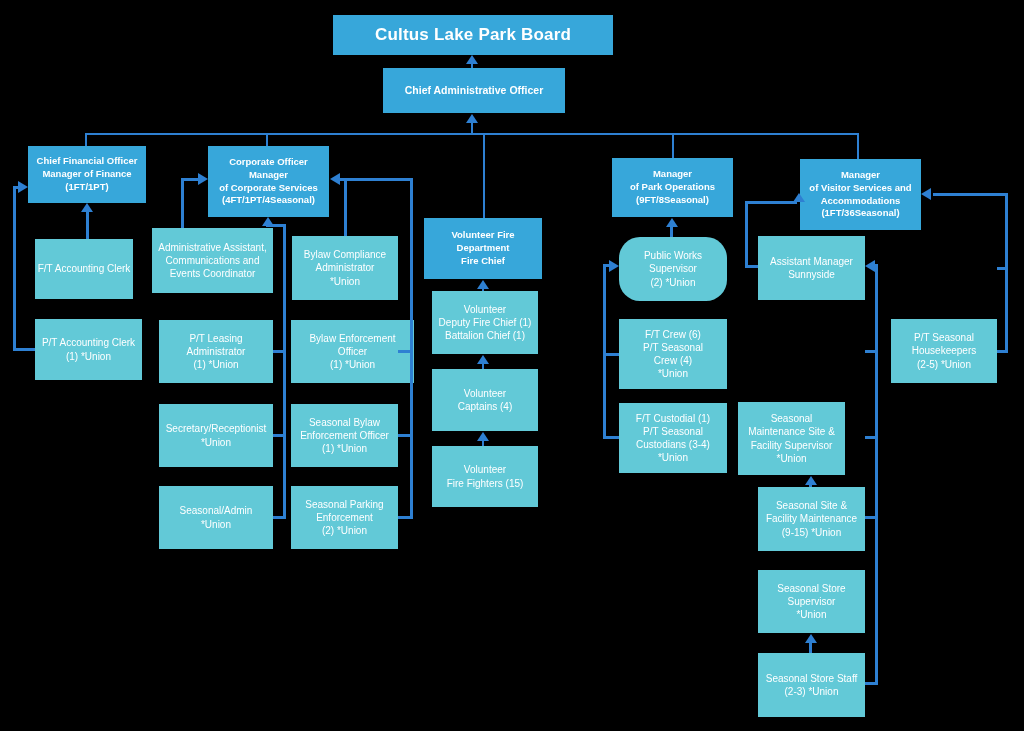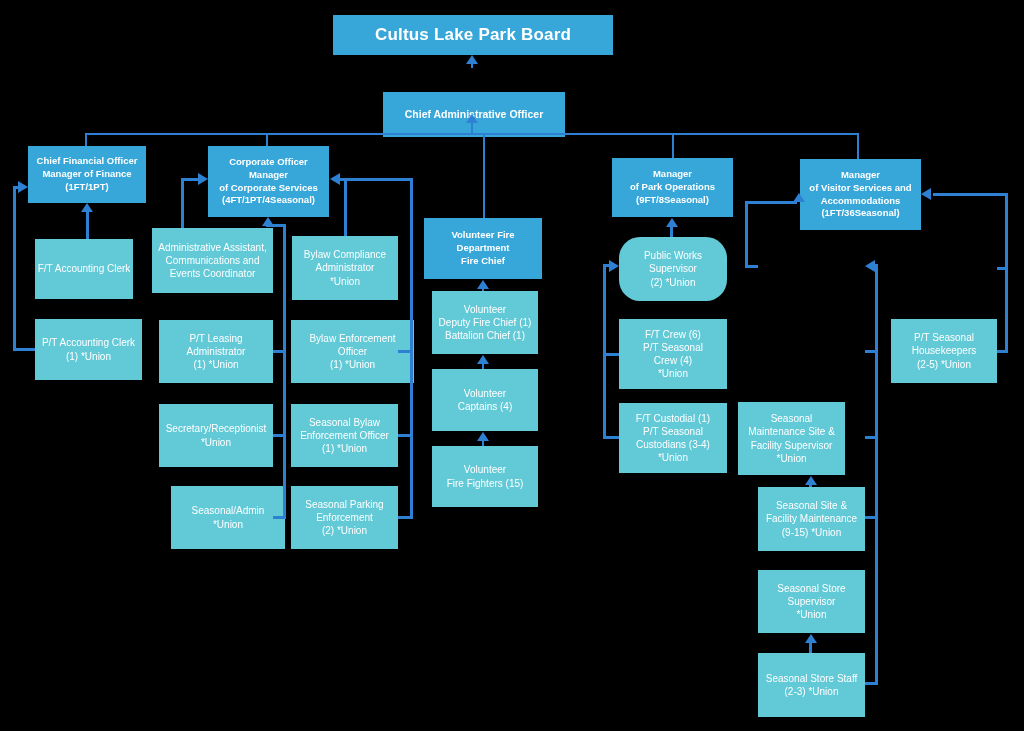--- a/index.html
+++ b/index.html
@@ -5,21 +5,21 @@
   :root{ --line:#2E80D2; }
   html,body{margin:0;padding:0;background:#000;}
   #canvas{position:relative;width:1024px;height:731px;background:#000;overflow:hidden;
           font-family:"Liberation Sans","DejaVu Sans",sans-serif;}
   .node{position:absolute;display:flex;align-items:center;justify-content:center;
         text-align:center;color:#fff;z-index:1;box-sizing:border-box;padding:2px;}
   .node span{white-space:pre-line;}
   .dark{background:#37A7DA;font-weight:bold;font-size:9.5px;line-height:1.35;}
   .light{background:#62C9D7;font-weight:normal;font-size:10px;line-height:1.32;}
   #n-board{font-size:17px;letter-spacing:.2px;}
-  #n-cao{font-size:10.5px;margin-top:24px;}
+  #n-cao{font-size:10.5px;}
   .ln{position:absolute;background:var(--line);z-index:2;}
   .ah{position:absolute;width:0;height:0;z-index:3;}
   .ah-up{border-left:6px solid transparent;border-right:6px solid transparent;
          border-bottom:9px solid var(--line);}
   .ah-right{border-top:6px solid transparent;border-bottom:6px solid transparent;
             border-left:10px solid var(--line);}
   .ah-left{border-top:6px solid transparent;border-bottom:6px solid transparent;
            border-right:10px solid var(--line);}
 </style>
 </head>
@@ -65,21 +65,21 @@
     </div>
   <div class="node light" style="left:159px;top:320px;width:114px;height:63px;">
       <span>P/T Leasing
 Administrator
 (1) *Union</span>
     </div>
   <div class="node light" style="left:159px;top:404px;width:114px;height:63px;">
       <span>Secretary/Receptionist
 *Union</span>
     </div>
-  <div class="node light" style="left:159px;top:486px;width:114px;height:63px;margin-left:12px;">
+  <div class="node light" style="left:159px;top:486px;width:114px;height:63px;">
       <span>Seasonal/Admin
 *Union</span>
     </div>
   <div class="node light" style="left:291px;top:320px;width:123px;height:63px;">
       <span>Bylaw Enforcement
 Officer
 (1) *Union</span>
     </div>
   <div class="node light" style="left:291px;top:404px;width:107px;height:63px;">
       <span>Seasonal  Bylaw
@@ -132,20 +132,24 @@
 P/T Seasonal
 Custodians (3-4)
 *Union</span>
     </div>
 
   <div class="node dark" style="left:800px;top:159px;width:121px;height:71px;">
       <span>Manager
 of Visitor Services and
 Accommodations
 (1FT/36Seasonal)</span>
+    </div>
+  <div class="node light" style="left:758px;top:236px;width:107px;height:64px;">
+      <span>Assistant Manager
+Sunnyside</span>
     </div>
   <div class="node light" style="left:891px;top:319px;width:106px;height:64px;">
       <span>P/T Seasonal
 Housekeepers
 (2-5) *Union</span>
     </div>
   <div class="node light" style="left:738px;top:402px;width:107px;height:73px;align-items:center;">
       <span>Seasonal
 Maintenance Site &amp;
 Facility Supervisor

